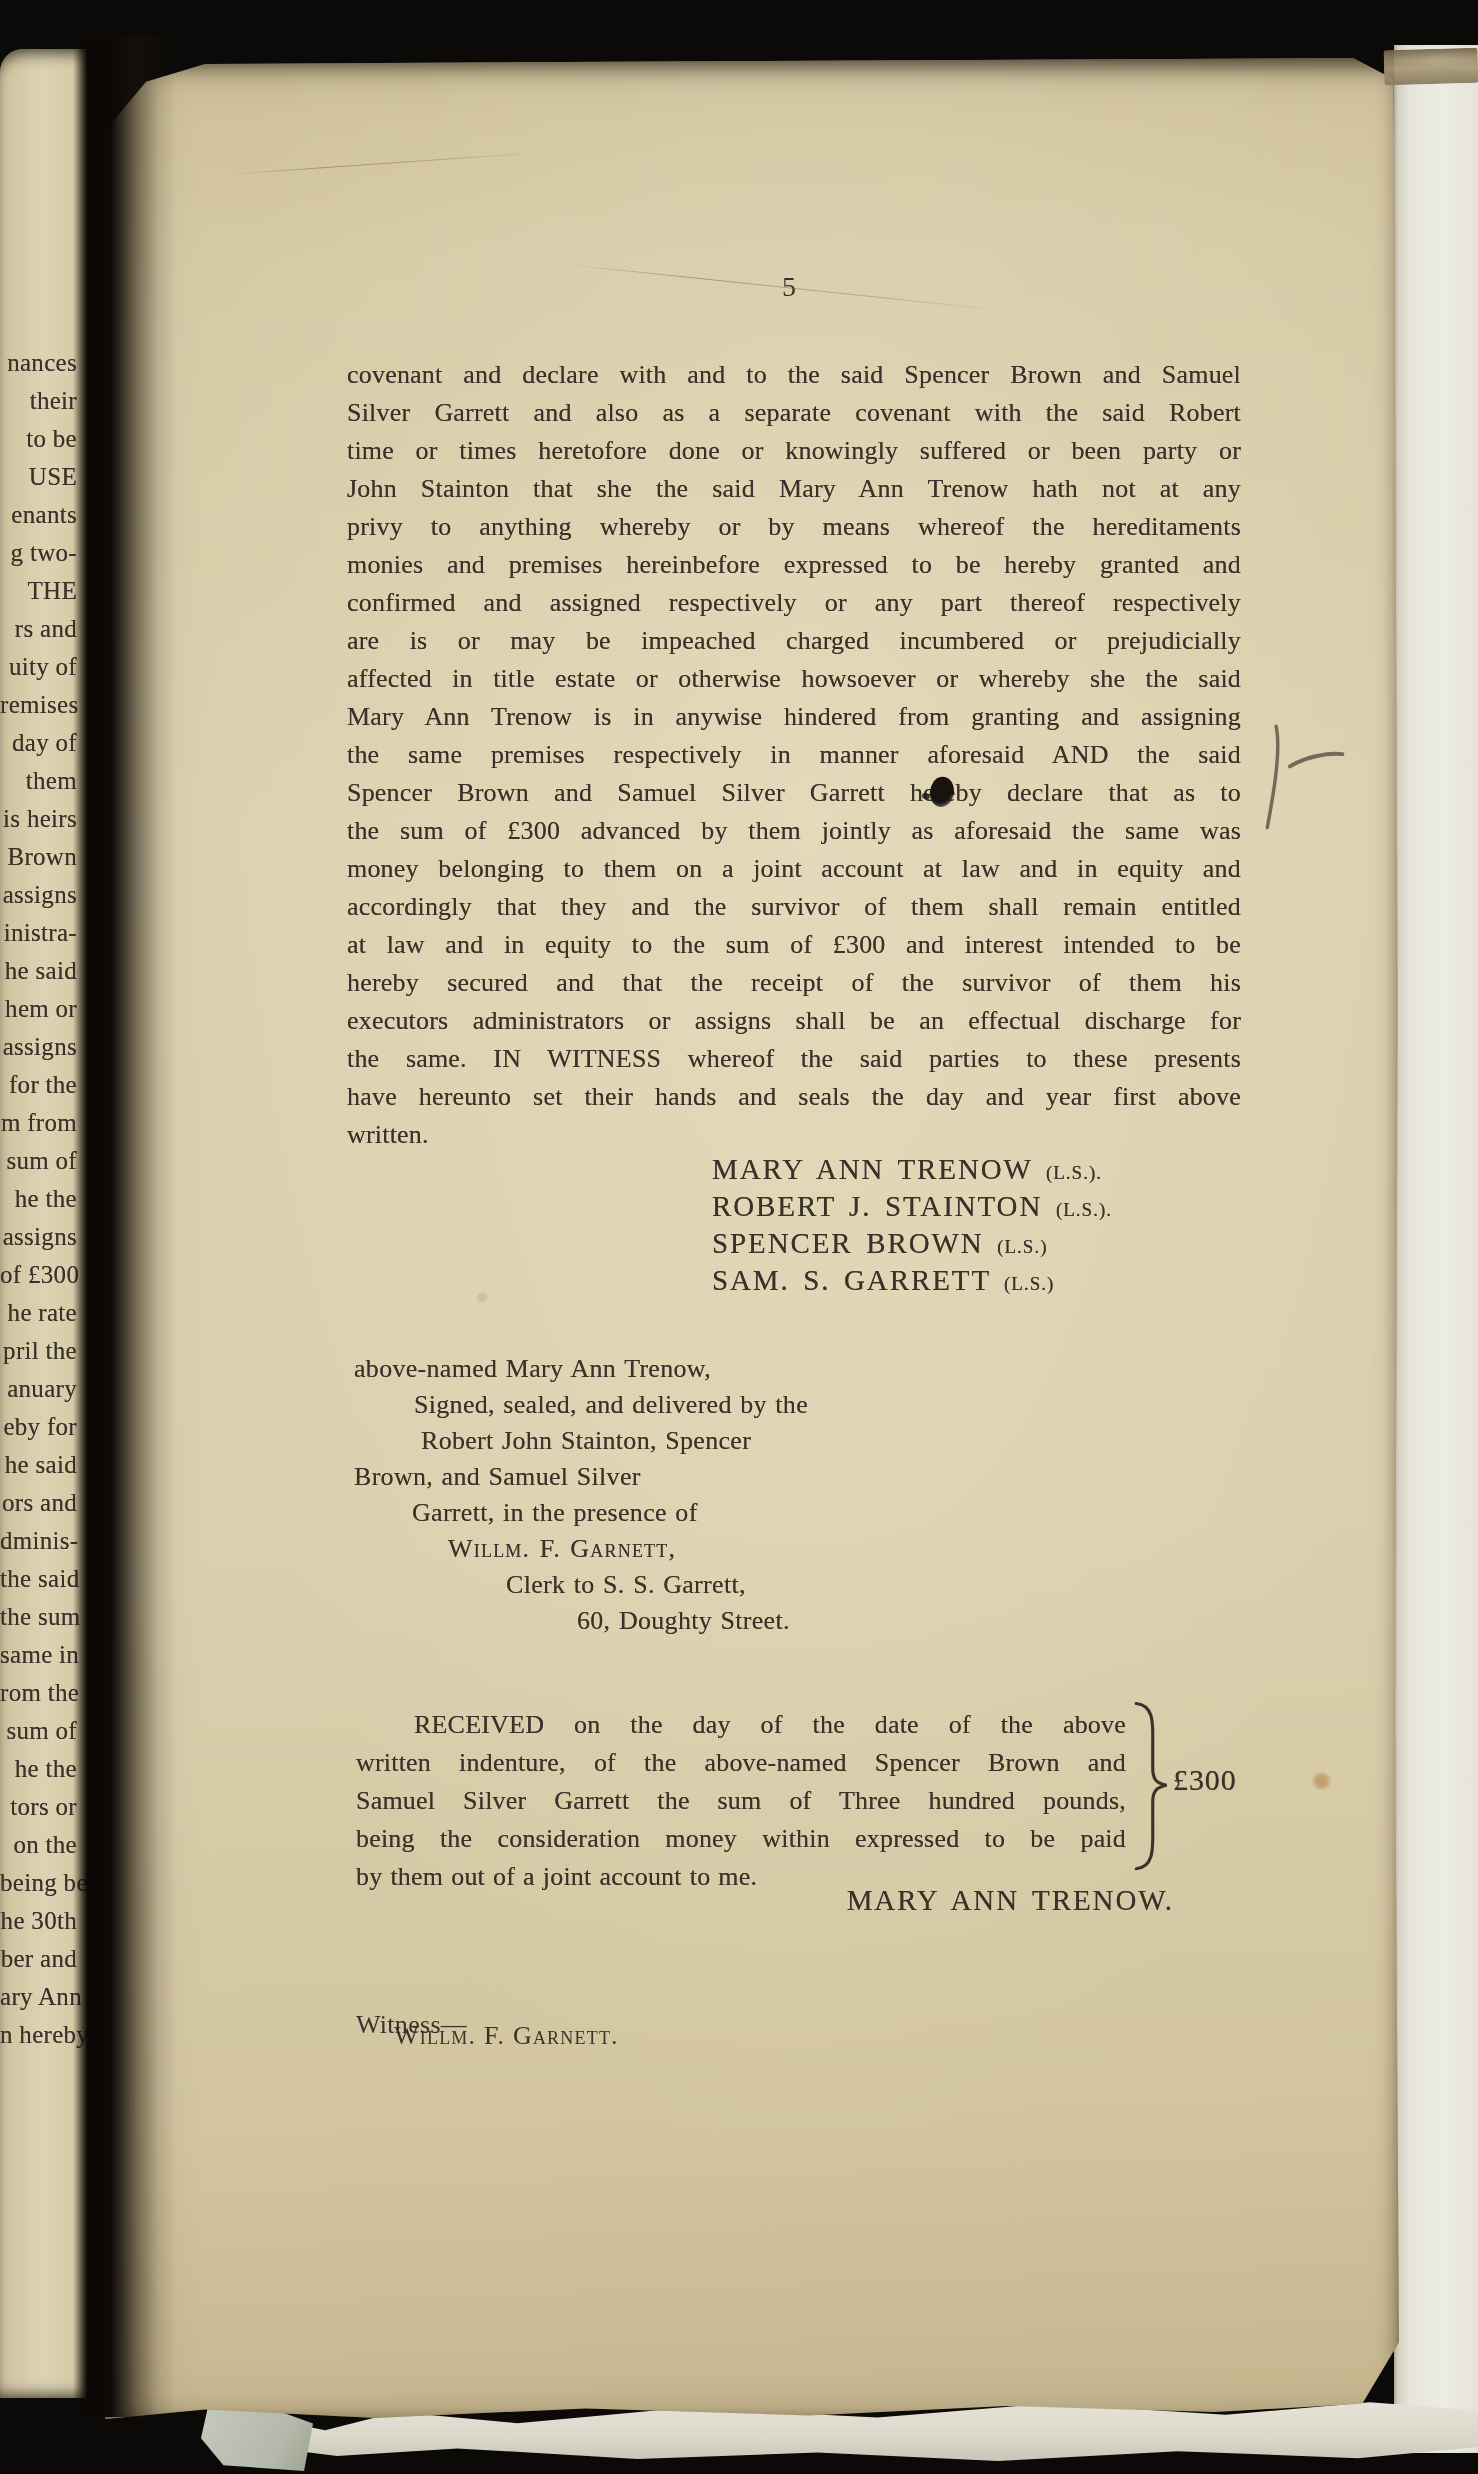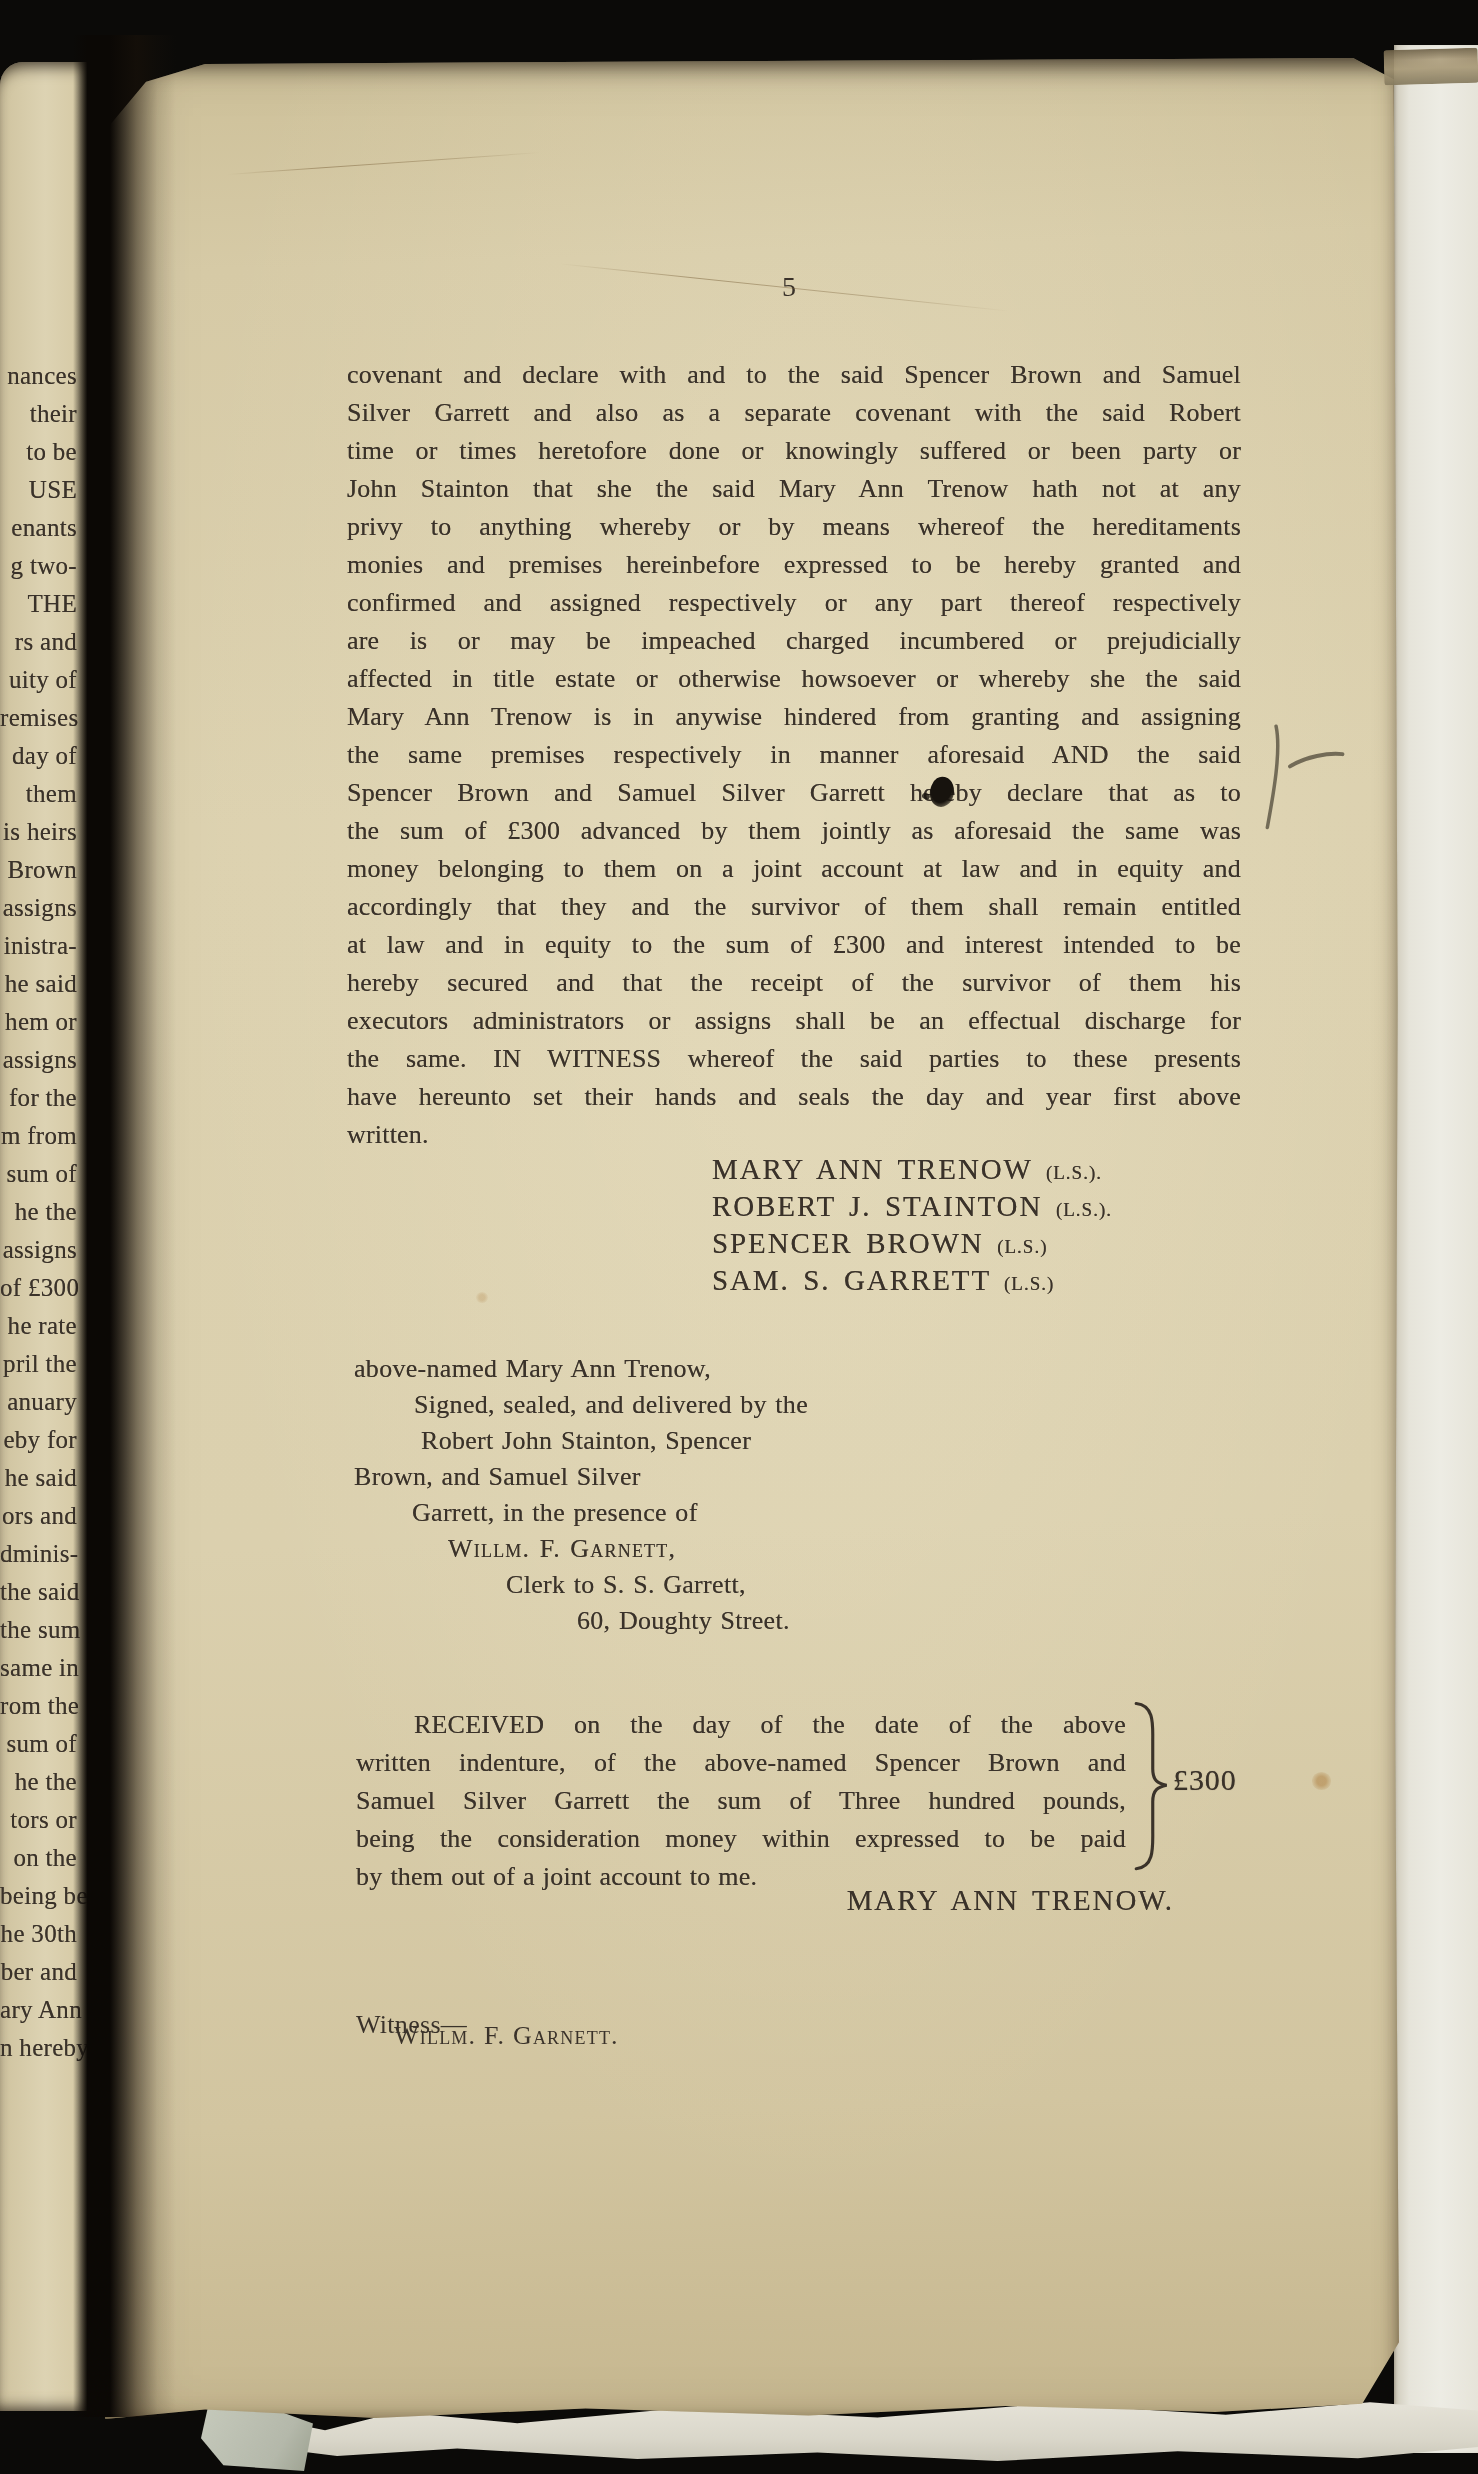--- a/index.html
+++ b/index.html
@@ -25,21 +25,21 @@
     background:linear-gradient(120deg,#c6cabc,#b4b8aa 70%,#9ba08f);
     clip-path:polygon(8% 0,55% 10%,100% 35%,92% 100%,20% 92%,0 55%);
   }
   .binding-tape{
     position:absolute;left:1384px;top:49px;width:94px;height:35px;z-index:4;
     background:linear-gradient(to bottom,#6f6248,#a4947256 30%,#a99a78 55%,#857a5e 100%),linear-gradient(to right,#8f8164,#b5a687 60%,#9a8a6a);
     border-radius:2.6px;transform:rotate(-1.6deg);opacity:.92;
   }
   
   .prev-page{
-    position:absolute;left:0;top:62px;width:100px;height:2349px;z-index:2;
+    position:absolute;left:0;top:49px;width:100px;height:2349px;z-index:2;
     background:linear-gradient(to right,#cfc39f,#ddd3b3 45%,#d6caa6 78%,#8d7c5c 96%,#4a3e2a 100%);
     border-top-left-radius:23px;overflow:hidden;
     box-shadow:inset 0 12.2px 15.7px -8.7px rgba(20,12,6,.8), inset 0 -12.2px 14px -8.7px rgba(20,12,6,.7);
   }
   .fragments{position:absolute;left:0;top:295px;width:77px;padding-right:3.5px;}
   .frag{
     text-align:right;line-height:38px;font-size:25px;white-space:nowrap;
     letter-spacing:0.3px;text-shadow:0 0 0.5px rgba(50,42,32,.6);
   }
   

